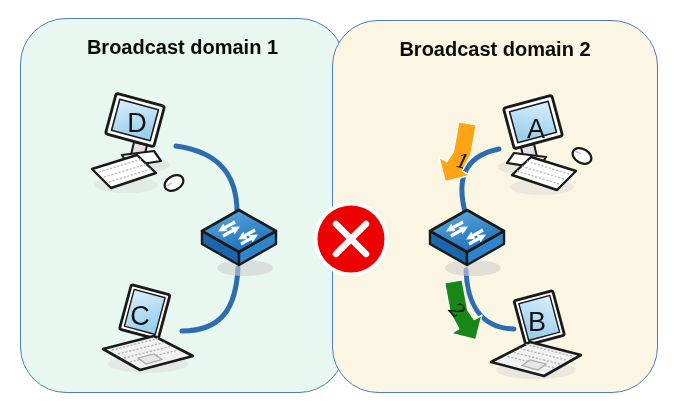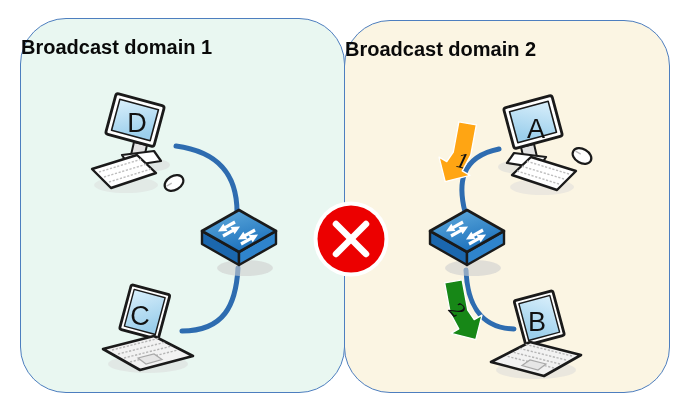--- a/index.html
+++ b/index.html
@@ -1,21 +1,21 @@
 <!DOCTYPE html>
 <html style="--panel1-bg: #e9f7f1; --panel2-bg: #fbf5e3; --panel-border: #4d7ebf; --cable: #2e6cb0; --orange: #ffa513; --green: #178717; --red: #ec0000;"><head>
 <meta charset="utf-8">
 <style>
   html,body{margin:0;padding:0;background:#fff;}
   .stage{position:relative;width:700px;height:420px;background:#fff;overflow:hidden;
          font-family:"Liberation Sans",sans-serif;}
   .panel{position:absolute;border:1.6px solid var(--panel-border,#4d7ebf);border-radius:46px;box-sizing:border-box;}
   .panel-1{left:20px;top:18px;width:325px;height:375px;background:var(--panel1-bg,#e9f7f1);}
-  .panel-2{left:344px;top:20px;width:326px;height:373px;background:var(--panel2-bg,#fbf5e3);}
-  .panel h2{margin:0;padding-top:17px;font-size:20px;font-weight:bold;color:#0a0a0a;}
+  .panel-2{left:332px;top:20px;width:326px;height:373px;background:var(--panel2-bg,#fbf5e3);}
+  .panel h2{margin:0;padding-top:17px;text-align:center;font-size:20px;font-weight:bold;color:#0a0a0a;}
   svg.overlay{position:absolute;left:0;top:0;width:700px;height:420px;}
   .cable{stroke:var(--cable,#2e6cb0);stroke-width:5;fill:none;stroke-linecap:round;}
   .arrow-orange{fill:var(--orange,#ffa513);stroke:#ffffff;stroke-width:1.2;stroke-linejoin:round;}
   .arrow-green{fill:var(--green,#178717);stroke:#ffffff;stroke-width:1.2;stroke-linejoin:round;}
   .dev-label{font-family:"Liberation Sans",sans-serif;font-size:27px;fill:#111;text-anchor:middle;}
   .num-label{font-family:"DejaVu Serif",serif;font-style:italic;font-size:20px;fill:#111;text-anchor:middle;}
   .outline{stroke:#1a1a1a;stroke-linejoin:round;}
 </style>
 </head>
 <body>

